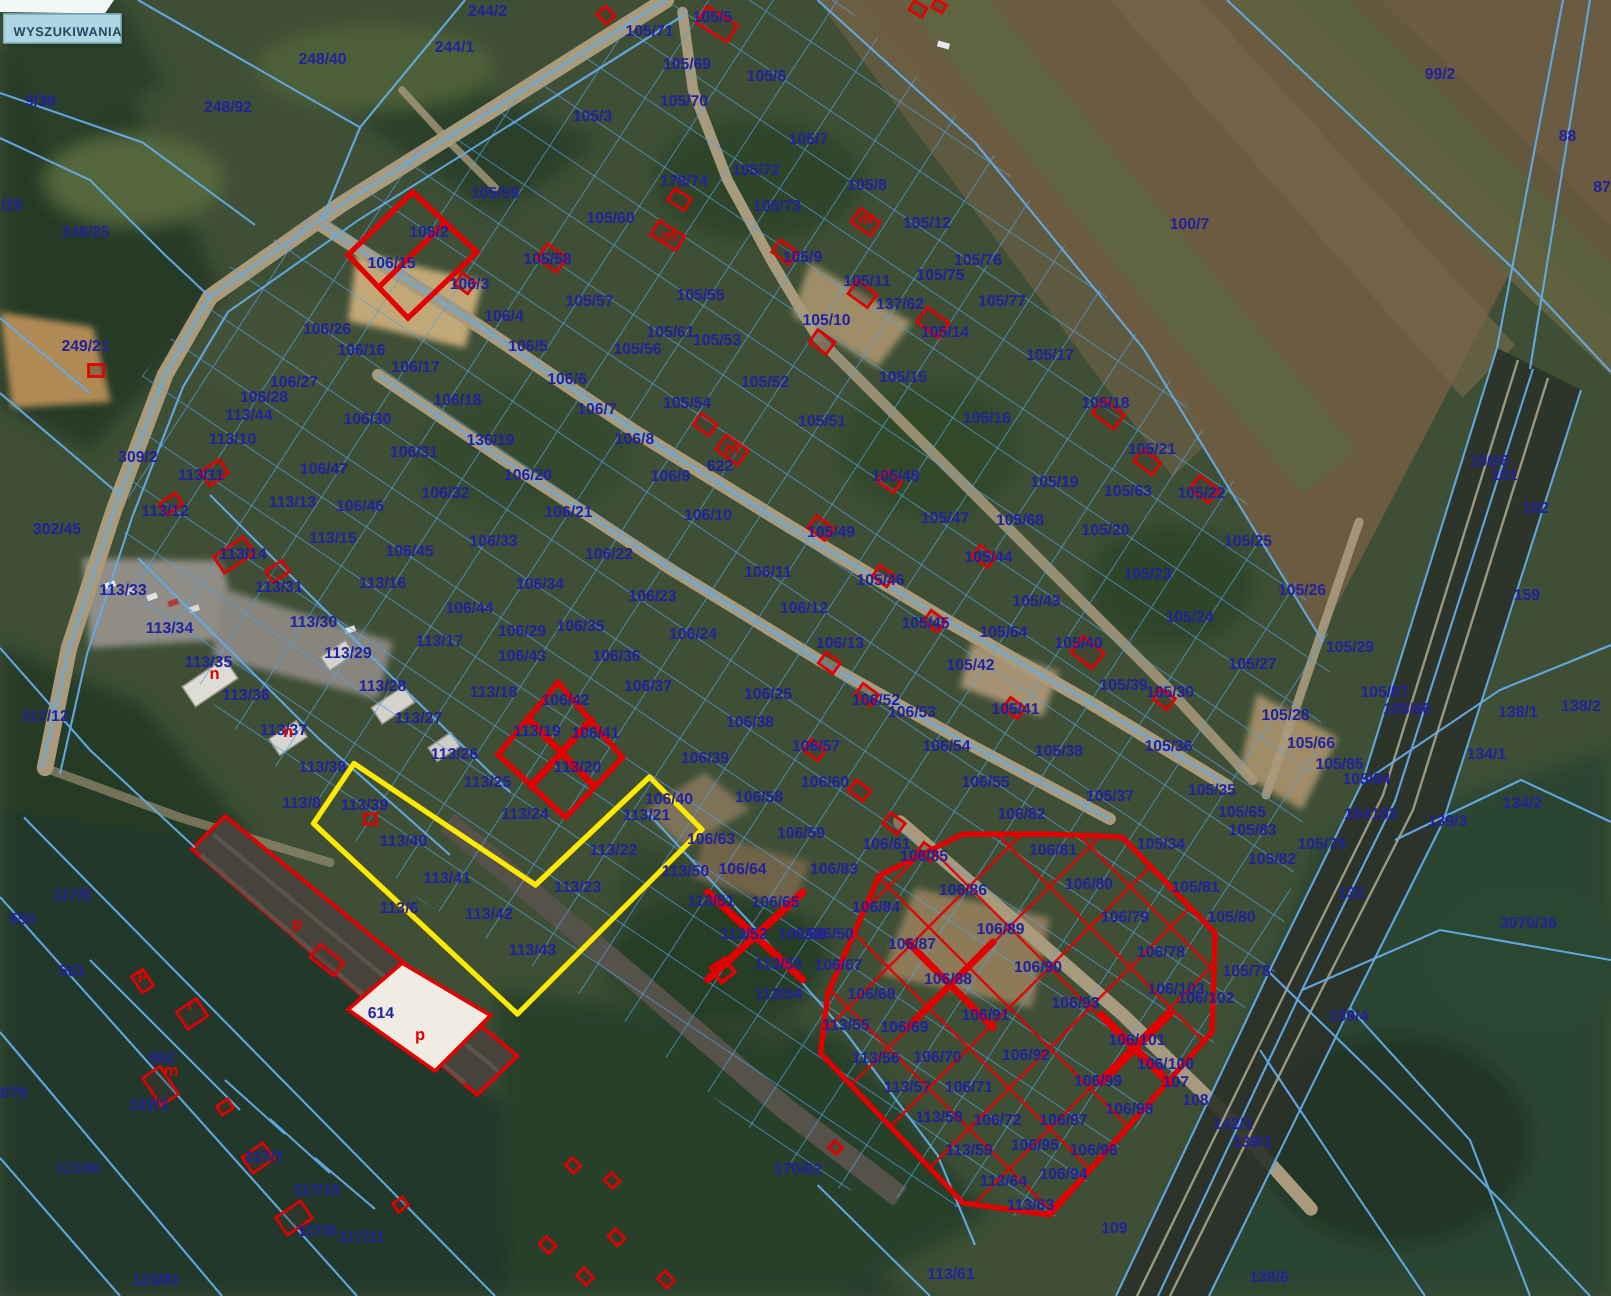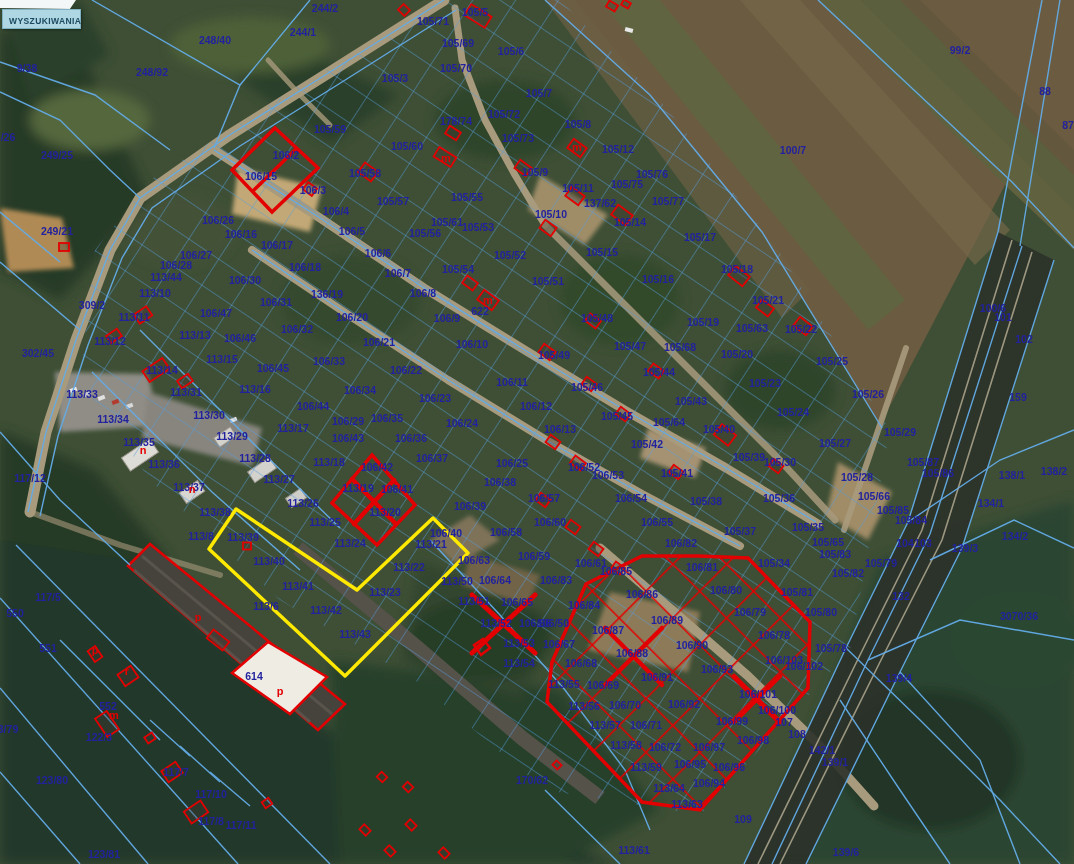--- a/index.html
+++ b/index.html
@@ -495,21 +495,21 @@
       <div class="lbl" style="left: 355px; top: 634px;">113/43</div>
       <div class="lbl" style="left: 431px; top: 544px;">113/21</div>
       <div class="lbl" style="left: 409px; top: 567px;">113/22</div>
       <div class="lbl" style="left: 385px; top: 592px;">113/23</div>
       <div class="lbl" style="left: 48px; top: 597px;">117/5</div>
       <div class="lbl" style="left: 15px; top: 613px;">550</div>
       <div class="lbl" style="left: 48px; top: 648px;">551</div>
       <div class="lbl" style="left: 108px; top: 706px;">552</div>
       <div class="lbl" style="left: 99px; top: 737px;">122/3</div>
       <div class="lbl" style="left: 8px; top: 729px;">3/79</div>
-      <div class="lbl" style="left: 52px; top: 780px;">123/80</div>
+      <div class="lbl" style="left: 52px; top: 780px; font-family: Liberation Serif, serif;">123/80</div>
       <div class="lbl" style="left: 104px; top: 854px;">123/81</div>
       <div class="lbl" style="left: 176px; top: 772px;">117/7</div>
       <div class="lbl" style="left: 211px; top: 794px;">117/10</div>
       <div class="lbl" style="left: 211px; top: 821px;">117/8</div>
       <div class="lbl" style="left: 241px; top: 825px;">117/11</div>
       <div class="lbl" style="left: 254px; top: 676px;">614</div>
       <div class="lbl" style="left: 616px; top: 571px;">106/85</div>
       <div class="lbl" style="left: 702px; top: 567px;">106/81</div>
       <div class="lbl" style="left: 642px; top: 594px;">106/86</div>
       <div class="lbl" style="left: 726px; top: 590px;">106/80</div>

